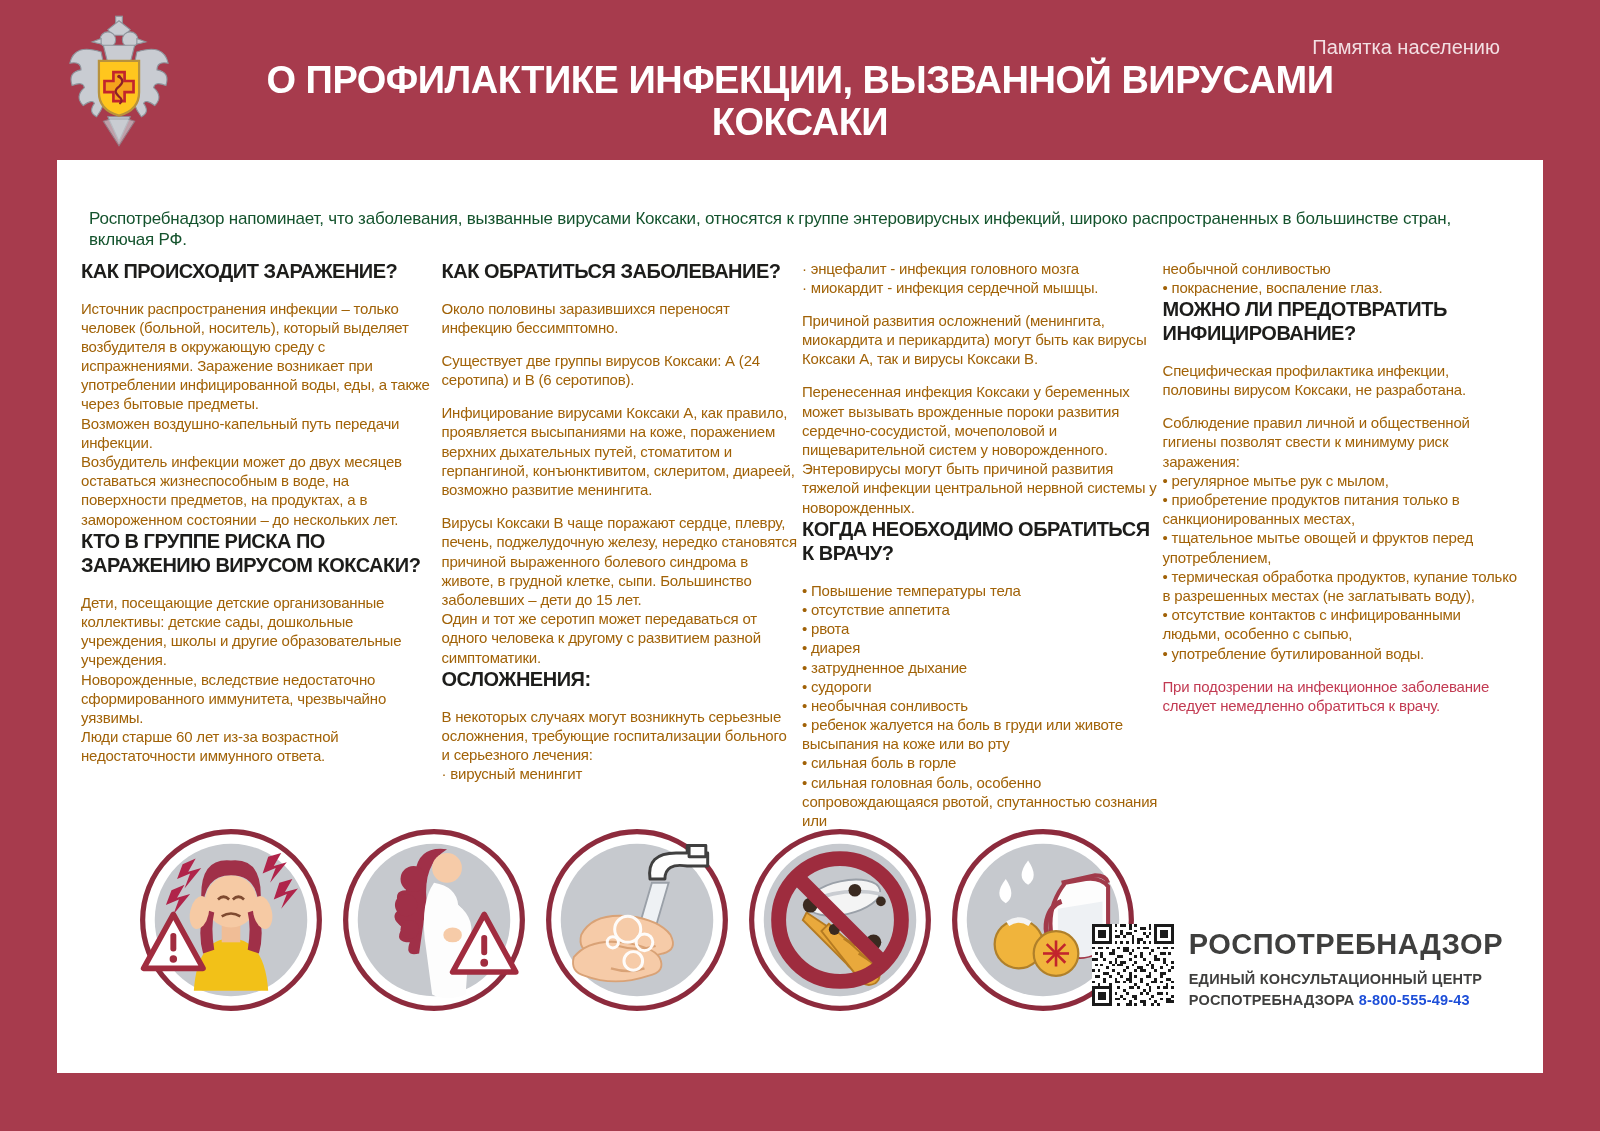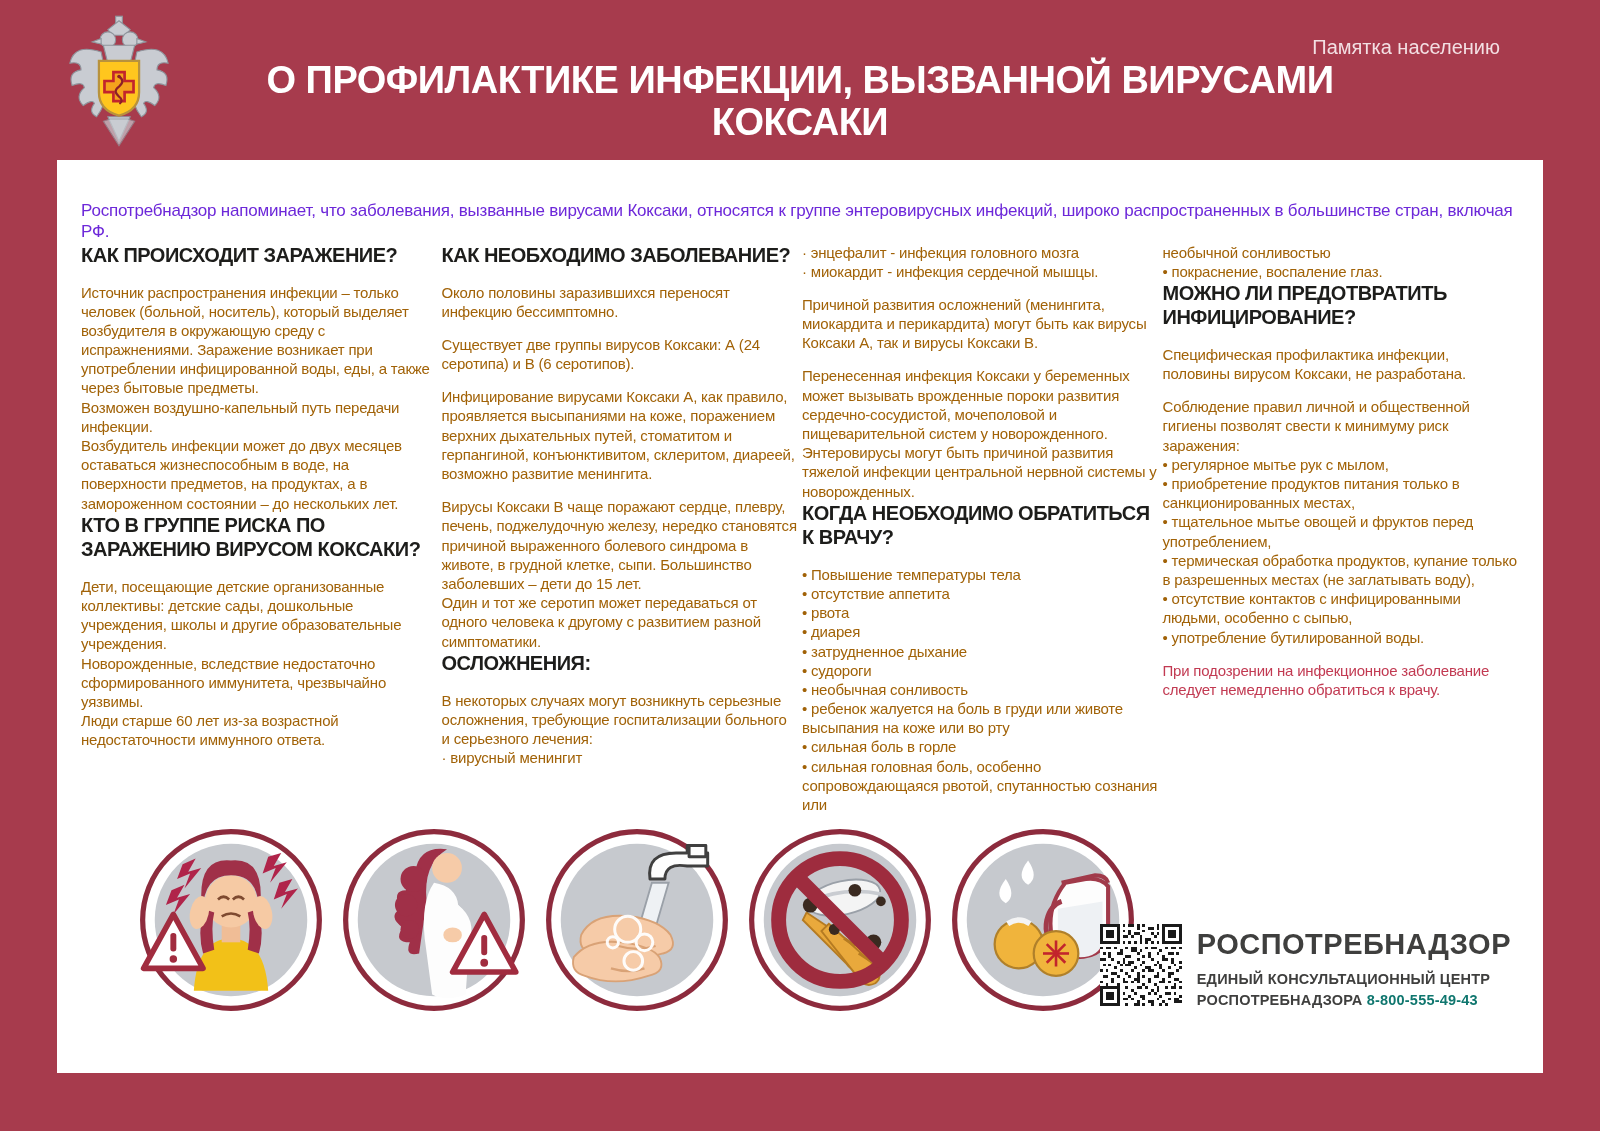--- a/index.html
+++ b/index.html
@@ -17,21 +17,21 @@
     text-align:center;line-height:1.1;
   }
   .badge{
     position:absolute;right:100px;top:36px;color:#f3dfe3;font-size:20px;
   }
   .panel{
     position:absolute;left:57px;right:57px;top:160px;bottom:58px;
     background:#ffffff;box-sizing:border-box;padding:40px 24px 0 24px;
   }
   .intro{
-    margin:0;color:#6d28d9;font-size:17px;letter-spacing:-0.2px;line-height:1.25;
+    margin:8px;color:#14532d;font-size:17px;letter-spacing:-0.2px;line-height:1.25;
   }
   .cols{
     display:grid;grid-template-columns:repeat(4,1fr);gap:4px;
     height:588px;overflow:hidden;
   }
   .col{min-width:0;}
   h2.sec{
     margin:0 0 16px 0;color:#1d1d1b;font-size:20px;font-weight:bold;
     line-height:1.2;letter-spacing:-0.5px;
   }
@@ -46,26 +46,26 @@
     display:flex;gap:17px;align-items:center;
   }
   .circ{width:186px;height:186px;flex:0 0 auto;}
   .footer{
     position:absolute;right:24px;bottom:62px;display:flex;gap:15px;align-items:flex-start;
   }
   .qr{width:82px;height:82px;}
   .footer-text{padding-top:2px;}
   .footer-org{
     color:#3f3f3e;font-size:29px;font-weight:bold;letter-spacing:0.5px;line-height:1;
-    margin:4px 8px 10px 0;
+    margin:4px 16px 10px 0;
   }
   .footer-line{
     color:#3f3f3e;font-size:14.5px;font-weight:bold;letter-spacing:0.2px;line-height:1.45;
   }
-  .phone{color:#0f766e;}
+  .phone{color:#1d4ed8;}
 </style>
 </head>
 <body>
 
 <header class="header">
   <svg class="emblem" viewBox="0 0 100 120" aria-hidden="true">
 
     <g fill="#c9ccd2" stroke="#8f949c" stroke-width="1">
       <rect x="47" y="2" width="6" height="6"></rect>
       <path d="M40,14 l10,-8 l10,8 l-4,5 h-12 z"></path>
@@ -110,21 +110,21 @@
       <p class="t">Возможен воздушно-капельный путь передачи инфекции.</p>
       <p class="t">Возбудитель инфекции может до двух месяцев оставаться жизнеспособным в воде, на поверхности предметов, на продуктах, а в замороженном состоянии – до нескольких лет.</p>
 
       <h2 class="sec mt">КТО В ГРУППЕ РИСКА ПО ЗАРАЖЕНИЮ ВИРУСОМ КОКСАКИ?</h2>
       <p class="t">Дети, посещающие детские организованные коллективы: детские сады, дошкольные учреждения, школы и другие образовательные учреждения.</p>
       <p class="t">Новорожденные, вследствие недостаточно сформированного иммунитета, чрезвычайно уязвимы.</p>
       <p class="t">Люди старше 60 лет из-за возрастной недостаточности иммунного ответа.</p>
     </div>
 
     <div class="col">
-      <h2 class="sec">КАК НЕОБХОДИМО ЗАБОЛЕВАНИЕ?</h2>
+      <h2 class="sec">КАК ОБРАТИТЬСЯ ЗАБОЛЕВАНИЕ?</h2>
       <p class="t">Около половины заразившихся переносят инфекцию бессимптомно.</p>
       <p class="t gap">Существует две группы вирусов Коксаки: А (24 серотипа) и В (6 серотипов).</p>
       <p class="t gap">Инфицирование вирусами Коксаки А, как правило, проявляется высыпаниями на коже, поражением верхних дыхательных путей, стоматитом и герпангиной, конъюнктивитом, склеритом, диареей, возможно развитие менингита.</p>
       <p class="t gap">Вирусы Коксаки В чаще поражают сердце, плевру, печень, поджелудочную железу, нередко становятся причиной выраженного болевого синдрома в животе, в грудной клетке, сыпи. Большинство заболевших – дети до 15 лет.</p>
       <p class="t">Один и тот же серотип может передаваться от одного человека к другому с развитием разной симптоматики.</p>
 
       <h2 class="sec mt">ОСЛОЖНЕНИЯ:</h2>
       <p class="t">В некоторых случаях могут возникнуть серьезные осложнения, требующие госпитализации больного и серьезного лечения:</p>
       <p class="t">· вирусный менингит</p>
     </div>

